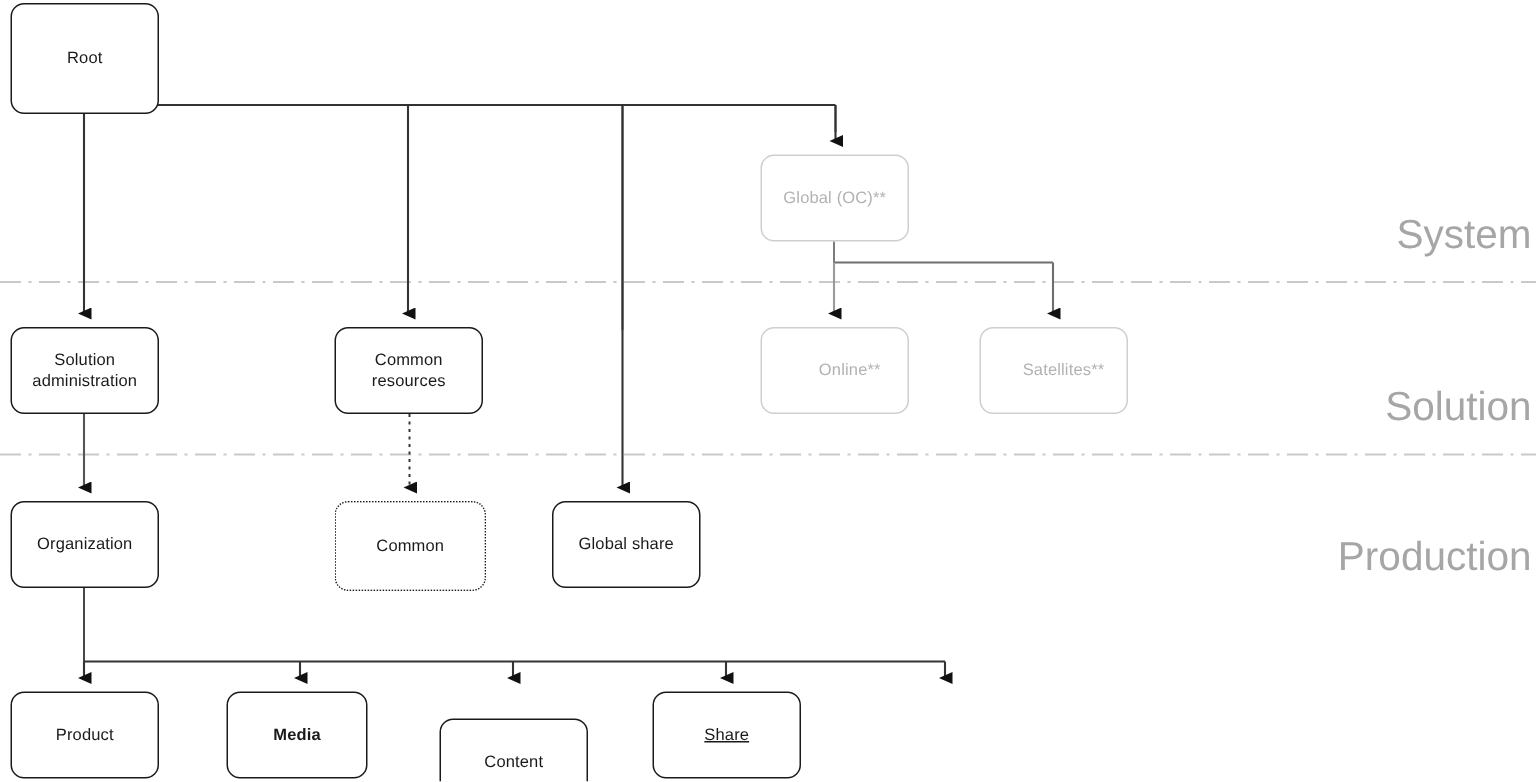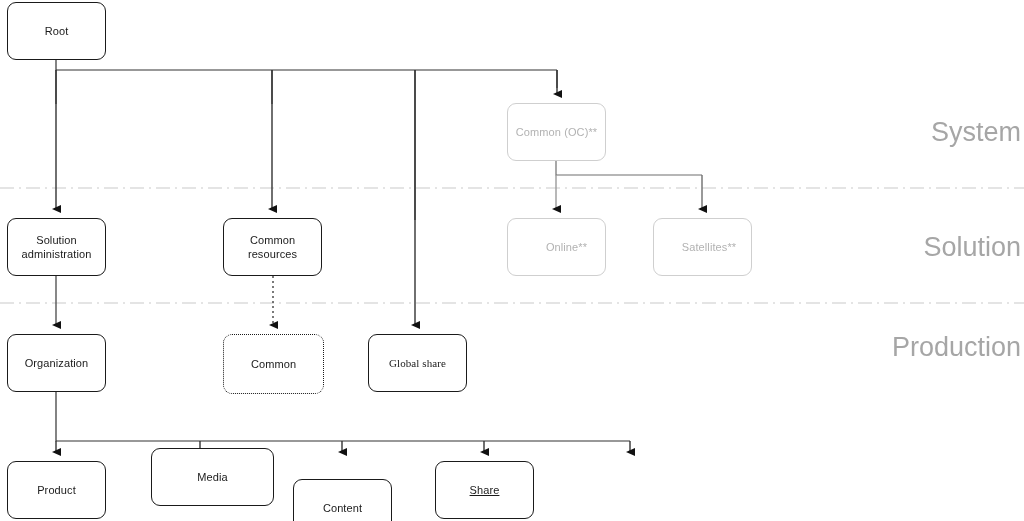--- a/index.html
+++ b/index.html
@@ -48,20 +48,21 @@
     border: 1.6px dotted #1a1a1a;
   }
   .band-label {
     position: absolute;
     color: #a6a6a6;
     font-size: 27px;
     line-height: 30px;
     text-align: right;
     white-space: nowrap;
     z-index: 2;
+    margin-top: 24px;
   }
 </style>
 </head>
 <body>
 
 <div id="canvas">
 
   <svg id="svg-layer" viewBox="0 0 1024 521" xmlns="http://www.w3.org/2000/svg">
     <defs>
       <marker id="arrow-dark" markerWidth="10" markerHeight="10" refX="4" refY="5" orient="auto" markerUnits="userSpaceOnUse">
@@ -138,40 +139,40 @@
     </g>
     <g>
       <path d="M630,441 L630,452" fill="none" stroke="#333333" stroke-width="1.4" marker-end="url(#arrow-dark)"></path>
     </g>
   </svg>
 
   <div class="band-label" style="right:3px; top:117px;">System</div>
   <div class="band-label" style="right:3px; top:232px;">Solution</div>
   <div class="band-label" style="right:3px; top:332px;">Production</div>
 
-  <div class="node solid" style="left:7px; top:2px; width:99px; height:58px;">Root</div>
+  <div class="node solid" style="left:7px; top:2px; width:99px; height:74px;">Root</div>
 
-  <div class="node muted" style="left:507px; top:103px; width:99px; height:58px;">Common (OC)**</div>
+  <div class="node muted" style="left:507px; top:103px; width:99px; height:58px;">Global (OC)**</div>
 
   <div class="node solid" style="left:7px; top:218px; width:99px; height:58px;">Solution<br>administration</div>
 
   <div class="node solid" style="left:223px; top:218px; width:99px; height:58px;">Common<br>resources</div>
 
   <div class="node muted" style="left:507px; top:218px; width:99px; height:58px;padding-left:20px;">Online**</div>
 
   <div class="node muted" style="left:653px; top:218px; width:99px; height:58px;padding-left:13px;">Satellites**</div>
 
   <div class="node solid" style="left:7px; top:334px; width:99px; height:58px;">Organization</div>
 
   <div class="node dotted" style="left:223px; top:334px; width:101px; height:60px;">Common</div>
 
-  <div class="node solid" style="left:368px; top:334px; width:99px; height:58px;font-family:Liberation Serif, serif;">Global share</div>
+  <div class="node solid" style="left:368px; top:334px; width:99px; height:58px;">Global share</div>
 
   <div class="node solid" style="left:7px; top:461px; width:99px; height:58px;">Product</div>
 
-  <div class="node solid" style="left:151px; top:448px; width:123px; height:58px;">Media</div>
+  <div class="node solid" style="left:151px; top:461px; width:94px; height:58px;font-weight:bold;">Media</div>
 
   <div class="node solid" style="left:293px; top:479px; width:99px; height:58px;">Content</div>
 
   <div class="node solid" style="left:435px; top:461px; width:99px; height:58px;text-decoration:underline;">Share</div>
 
 
 </div>
 
 </body></html>

